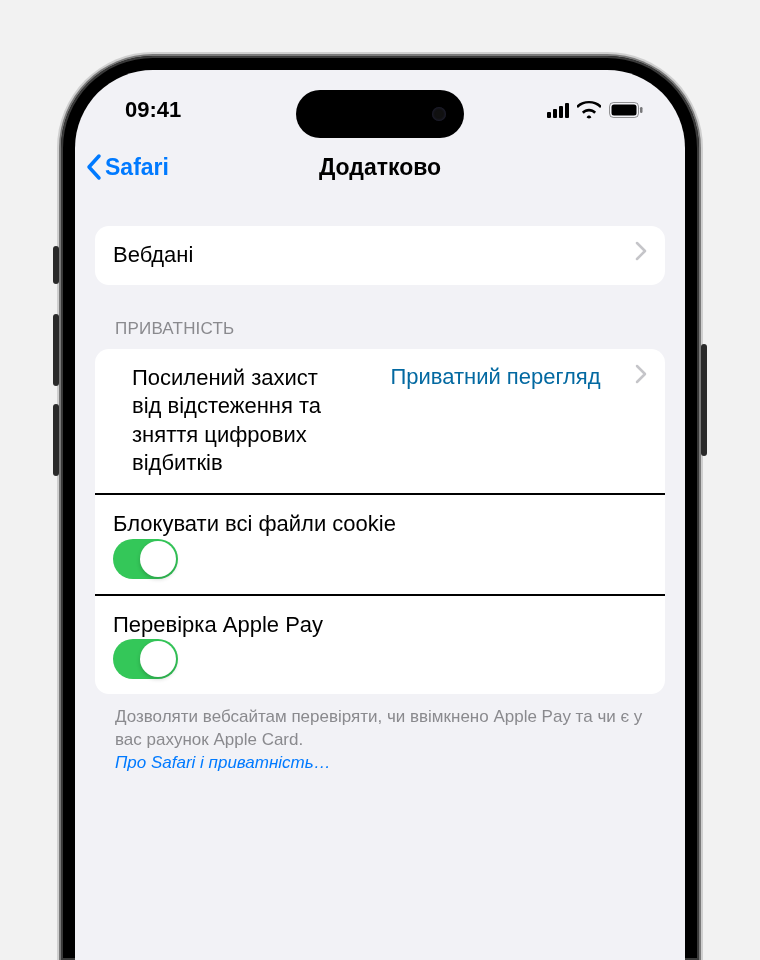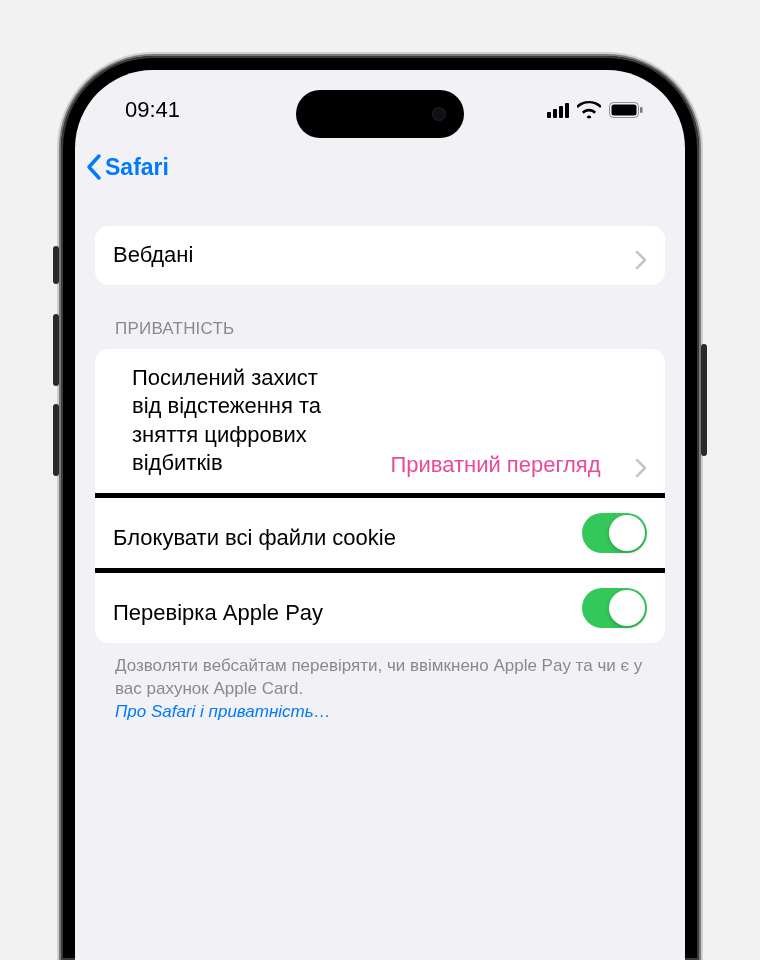--- a/index.html
+++ b/index.html
@@ -64,21 +64,21 @@
       border-radius: 50%;
       background: #111;
       box-shadow: inset 0 0 3px #2a2a4a;
     }
     .status-bar {
       height: 68px;
       display: flex;
       align-items: center;
       justify-content: space-between;
       padding: 12px 42px 0 50px;
-      font-weight: 400;
+      font-weight: 700;
       font-size: 22px;
       color: #000;
     }
     .status-right { display: flex; align-items: center; gap: 8px; }
     .cellular {
       display: flex;
       align-items: flex-end;
       gap: 2px;
       height: 16px;
     }
@@ -112,36 +112,36 @@
     }
     .content { padding: 30px 20px 0 20px; }
     .list-group {
       background: #fff;
       border-radius: 14px;
       overflow: hidden;
     }
     .list-row {
       padding: 15px 18px;
       display: flex;
-      align-items: flex-end;
+      align-items: flex-start;
       justify-content: space-between;
       min-height: 58px;
     }
-    .list-row + .list-row { border-top: 5px solid #000000; }
+    .list-row + .list-row { border-top: 2px solid #000000; flex-direction: column; }
     .row-label {
       font-size: 22px;
       color: #000;
       line-height: 1.3;
       flex: 1;
       padding-right: 10px;
     }
     .row-label.narrow { max-width: 230px; margin-left: 19px; }
     .row-value {
       font-size: 22px;
-      color: #ec4899;
+      color: #0369a1;
       margin-right: 6px;
       white-space: nowrap;
     }
     .chevron { color: #c5c5c9; }
     .section-header {
       font-size: 17px;
       color: #8a8a8e;
       text-transform: uppercase;
       padding: 34px 20px 10px 20px;
       letter-spacing: 0.2px;
@@ -201,20 +201,21 @@
       </div>
     </div>
 
     <div class="nav-bar">
       <div class="nav-back">
         <svg width="18" height="28" viewBox="0 0 18 28">
           <path d="M14 3 L4 14 L14 25" stroke="#007aff" stroke-width="3.5" fill="none" stroke-linecap="round" stroke-linejoin="round"></path>
         </svg>
         <span style="margin-left:2px">Safari</span>
       </div>
+      <div class="nav-title">Додатково</div>
     </div>
 
     <div class="content">
       <div class="list-group">
         <div class="list-row">
           <span class="row-label">Вебдані</span>
           <svg class="chevron" width="12" height="20" viewBox="0 0 12 20">
             <path d="M2 2 L10 10 L2 18" stroke="#c5c5c9" stroke-width="2.5" fill="none" stroke-linecap="round" stroke-linejoin="round"></path>
           </svg>
         </div>

